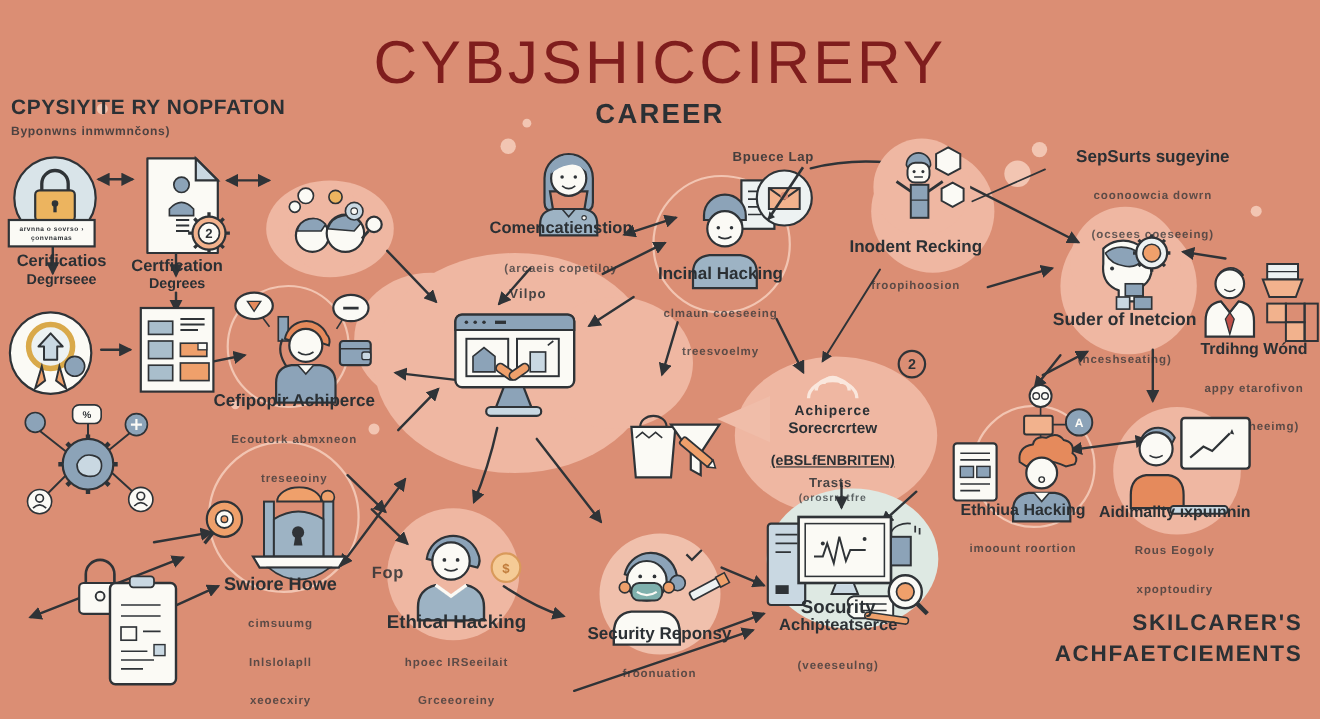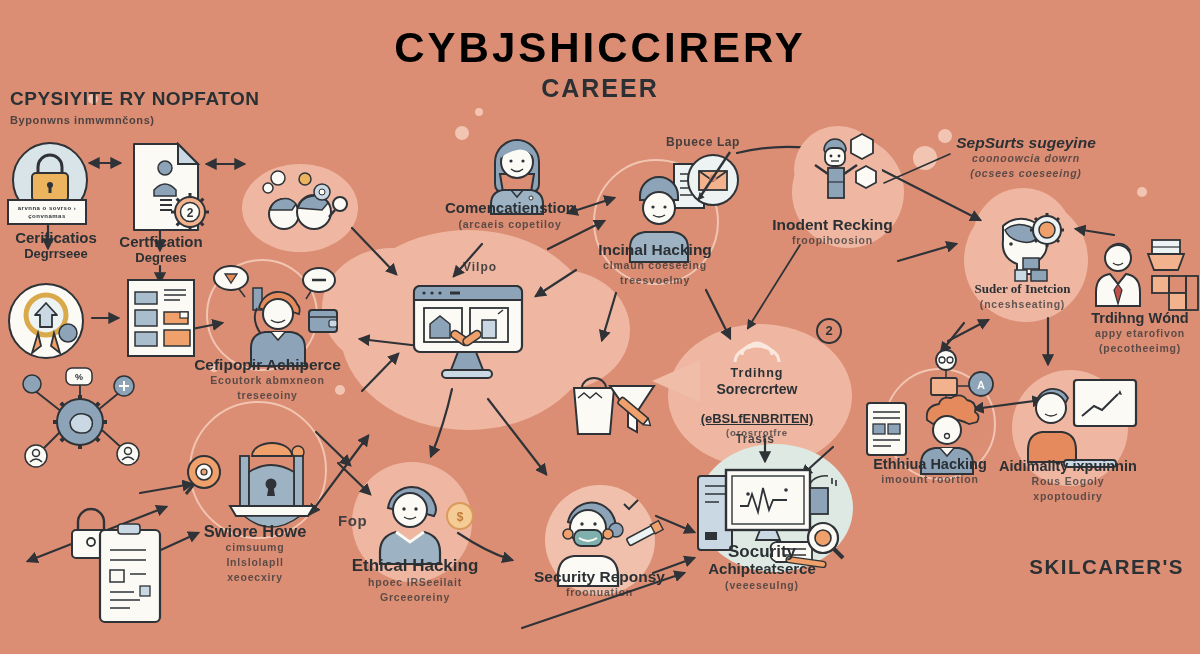--- a/index.html
+++ b/index.html
@@ -1,23 +1,23 @@
 <!DOCTYPE html>
 <html><head>
 <meta charset="utf-8">
 <style>
   html,body{margin:0;padding:0;background:#888;}
   .stage{position:relative;width:1200px;height:654px;background:#DB8E74;overflow:hidden;
          font-family:"Liberation Sans",sans-serif;color:#2B3034;}
   .abs{position:absolute;}
   .center{text-align:center;}
   .lbl{font-weight:700;color:#2B3034;line-height:1.12;}
-  .sub{font-size:10.5px;font-weight:600;letter-spacing:.8px;color:rgba(43,48,52,.72);line-height:1.4;}
+  .sub{font-size:10.5px;font-weight:600;letter-spacing:.8px;color:rgba(43,48,52,.72);line-height:1.4;margin-top:20px;}
   .tag{font-size:12px;font-weight:600;color:rgba(43,48,52,.85);letter-spacing:.6px;}
-  .title-main{font-size:42px;font-weight:700;letter-spacing:3px;color:#000000;}
+  .title-main{font-size:55px;font-weight:400;letter-spacing:3px;color:#7f1d1d;}
   .title-sub{font-size:25px;font-weight:800;letter-spacing:2px;color:#2B3034;margin-top:2px;}
   .tl-head{font-size:19px;font-weight:800;letter-spacing:.5px;}
   .tl-sub{font-size:11px;font-weight:600;letter-spacing:.6px;color:rgba(43,48,52,.8);margin-top:4px;}
   .br-big{font-size:20.5px;font-weight:800;letter-spacing:1.5px;line-height:1.35;text-align:right;}
   .badge-circle{width:22px;height:22px;border:2px solid #2F3337;border-radius:50%;
     font-size:13px;font-weight:700;line-height:22px;text-align:center;color:#2F3337;}
   svg text{font-family:"Liberation Sans",sans-serif;}
   .u{text-decoration:underline;}
 </style>
 </head>
@@ -119,20 +119,21 @@
     <div class="title-sub">CAREER</div>
   </div>
 
   <div class="abs" style="left:10px;top:88px;width:300px;">
     <div class="tl-head">CPYSIYITE RY NOPFATON</div>
     <div class="tl-sub">Byponwns inmwmnčons)</div>
   </div>
 
   <div class="abs" style="right:16px;top:553px;width:300px;">
     <div class="br-big">SKILCARER'S</div>
+    <div class="br-big">ACHFAETCIEMENTS</div>
   </div>
 
   <svg class="abs" style="left:4px;top:140px;" width="92" height="92" viewBox="0 0 92 92">
     <circle cx="46" cy="40" r="37" fill="#D9E4E9" stroke="#2F3337" stroke-width="2"></circle>
     <path d="M34 34 v-7 a12 12 0 0 1 24 0 v7" fill="none" stroke="#2F3337" stroke-width="3"></path>
     <rect x="28" y="33" width="36" height="28" rx="4" fill="#ECB45F" stroke="#2F3337" stroke-width="2"></rect>
     <circle cx="46" cy="45" r="3" fill="#2F3337"></circle>
       <rect x="44.5" y="46" width="3" height="7" fill="#2F3337"></rect>
     <rect x="4" y="60" width="78" height="24" fill="#FBFAF5" stroke="#2F3337" stroke-width="2"></rect>
     <text x="43" y="70" font-size="6" font-weight="bold" fill="#2F3337" text-anchor="middle" letter-spacing=".5">arvnna o sovrso ›</text>
@@ -319,41 +320,41 @@
     <path d="M41 37 h8" stroke="#2F3337" stroke-width="1.4"></path>
     <path d="M38 50 l-13 -9 M54 50 l13 -9" stroke="#2F3337" stroke-width="2.5"></path>
     <rect x="38" y="44" width="16" height="30" fill="#8CA3B8" stroke="#2F3337" stroke-width="1.8"></rect>
     <path d="M38 58 h16" stroke="#2F3337" stroke-width="1.2"></path>
   </svg>
   <div class="abs center" style="left:745px;top:216px;width:175px;">
     <div class="lbl" style="font-size:15.5px;">Inodent Recking</div>
     <div class="sub">froopihoosion</div>
   </div>
 
-  <div class="abs center" style="left:936px;top:134px;width:180px;font-style:italic;">
+  <div class="abs center" style="left:958px;top:134px;width:180px;">
     <div class="lbl" style="font-size:15.5px;">SepSurts sugeyine</div>
     <div class="sub">coonoowcia dowrn</div>
     <div class="sub">(ocsees coeseeing)</div>
   </div>
 
   <svg class="abs" style="left:965px;top:196px;" width="120" height="110" viewBox="0 0 120 110">
     <path d="M38 30 a26 26 0 0 1 44 18 q0 10 -8 16 v14 h-22 v-10 q-16 -6 -14 -24 z" fill="#FBFAF5" stroke="#2F3337" stroke-width="2"></path>
     <path d="M40 34 a20 16 0 0 1 34 6 q-6 8 -16 6 q-14 -2 -18 -12 z" fill="#8CA3B8" stroke="#2F3337" stroke-width="1.5"></path>
     <g stroke="#2F3337" stroke-width="3">
       <path d="M82 21 v-4 M82 47 v4 M69 34 h-4 M95 34 h4 M73 25 l-3 -3 M91 43 l3 3 M73 43 l-3 3 M91 25 l3 -3"></path>
     </g>
     <circle cx="82" cy="34" r="14" fill="#EDF2F2" stroke="#2F3337" stroke-width="2"></circle>
     <circle cx="82" cy="34" r="8" fill="#EFA06B" stroke="#2F3337" stroke-width="1.5"></circle>
     <circle cx="46" cy="48" r="1.8" fill="#2F3337"></circle>
     <rect x="58" y="62" width="16" height="11" fill="#8CA3B8" stroke="#2F3337" stroke-width="1.5"></rect>
     <rect x="66" y="74" width="16" height="11" fill="#8CA3B8" stroke="#2F3337" stroke-width="1.5"></rect>
     <rect x="50" y="74" width="12" height="11" fill="#C9D8E2" stroke="#2F3337" stroke-width="1.5"></rect>
   </svg>
   <div class="abs center" style="left:930px;top:282px;width:185px;">
-    <div class="lbl" style="font-size:13px;font-family:Liberation Serif, serif;">Suder of Inetcion</div>
+    <div class="lbl" style="font-size:16px;">Suder of Inetcion</div>
     <div class="sub">(nceshseating)</div>
   </div>
 
   <div class="abs badge-circle" style="left:816px;top:318px;">2</div>
 
   <svg class="abs" style="left:1088px;top:236px;" width="112" height="80" viewBox="0 0 112 80">
     <path d="M18 18 a13 13 0 0 1 24 -4 l-4 4 q-10 -6 -20 0 z" fill="#8CA3B8" stroke="#2F3337" stroke-width="1.5"></path>
     <circle cx="30" cy="22" r="13" fill="#FBFAF5" stroke="#2F3337" stroke-width="2"></circle>
     <path d="M25 27 q5 4 10 0" fill="none" stroke="#2F3337" stroke-width="1.3"></path>
     <path d="M8 70 v-14 q0 -16 14 -18 l8 10 8 -10 q14 2 14 18 v14 z" fill="#FBFAF5" stroke="#2F3337" stroke-width="2"></path>
@@ -378,21 +379,21 @@
     <path d="M24 36 a12 10 0 0 1 24 0" fill="none" stroke="#2F3337" stroke-width="2"></path>
     <path d="M20 46 l6 -5 6 5 6 -5 6 5" stroke="#2F3337" fill="none" stroke-width="1.4"></path>
     <path d="M52 34 h44 l-17 26 v20 l-9 -5 v-15 z" fill="#FBFAF5" stroke="#2F3337" stroke-width="2"></path>
     <g transform="rotate(40 74 58)">
       <rect x="58" y="54" width="34" height="8" rx="2" fill="#EFA06B" stroke="#2F3337" stroke-width="1.6"></rect>
       <path d="M92 54 l6 4 -6 4 z" fill="#FBFAF5" stroke="#2F3337" stroke-width="1.4"></path>
     </g>
   </svg>
 
   <div class="abs center" style="left:683px;top:366px;width:148px;">
-    <div class="lbl" style="font-size:12.5px;letter-spacing:1px;">Trdihng</div>
+    <div class="lbl" style="font-size:12.5px;letter-spacing:1px;">Achiperce</div>
     <div class="lbl" style="font-size:14px;margin-top:2px;">Sorecrcrtew</div>
     <div class="lbl u" style="font-size:13px;margin-top:14px;">(eBSLfENBRITEN)</div>
     <div class="sub" style="font-size:9.5px;">(orosrrotfre</div>
   </div>
   <div class="abs center tag" style="left:710px;top:432px;width:90px;">Trasts</div>
 
   <svg class="abs" style="left:864px;top:400px;" width="45" height="58" viewBox="0 0 45 58">
     <rect x="3" y="3" width="39" height="52" rx="3" fill="#FBFAF5" stroke="#2F3337" stroke-width="2"></rect>
     <path d="M9 12 h27 M9 18 h27" stroke="#2F3337" stroke-width="1.5"></path>
     <rect x="9" y="24" width="12" height="10" fill="#8CA3B8" stroke="#2F3337" stroke-width="1.3"></rect>

